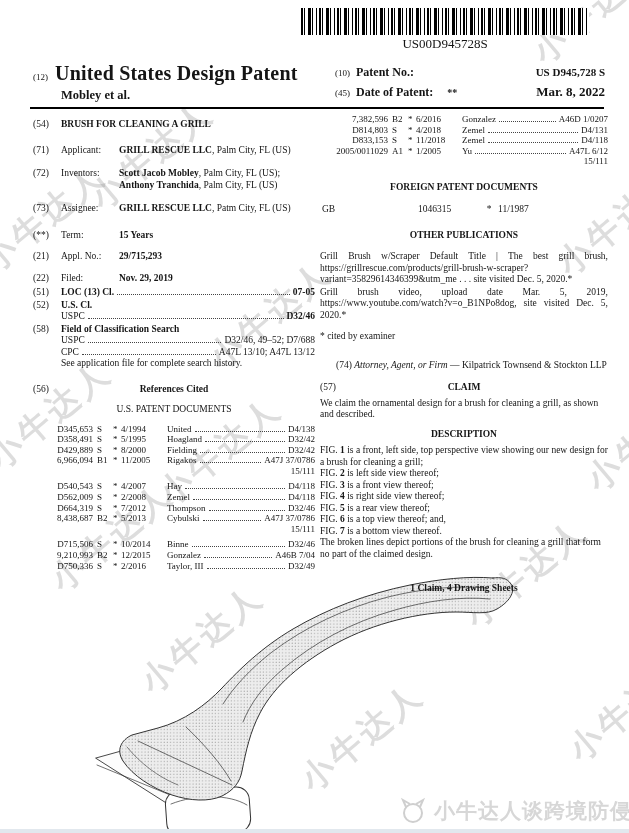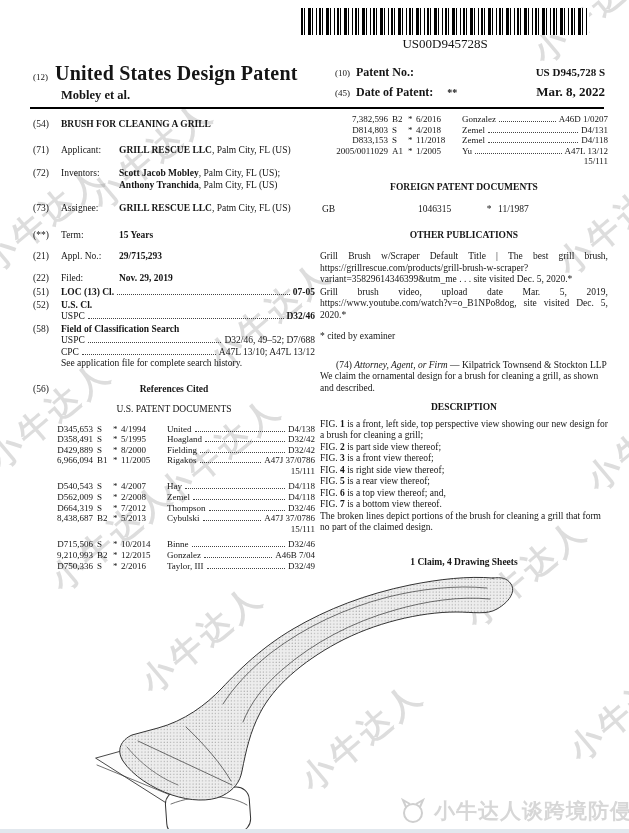--- a/index.html
+++ b/index.html
@@ -414,46 +414,50 @@
         </div>
 
         <div class="ref-item">
           <div class="ref-row">
             <span class="rn">2005/0011029</span>
             <span class="rk">A1</span>
             <span class="rs">*</span>
             <span class="rd">1/2005</span>
             <span class="rname">Yu</span>
             <span class="lead"></span>
-            <span class="rc">A47L 13/12</span>
+            <span class="rc">A47L 6/12</span>
           </div>
           <div class="ref-cont">15/111</div>
         </div>
       </div>
     <div class="sec-head" style="margin-top:15px">FOREIGN PATENT DOCUMENTS</div>
     <div class="foreign-row">
       <span class="fcountry">GB</span>
       <span class="fnum">1046315</span>
       <span class="fstar">*</span>
       <span class="fdate">11/1987</span>
     </div>
     <div class="sec-head" style="margin-top:14px;margin-bottom:10px">OTHER PUBLICATIONS</div>
     <div class="pub">Grill Brush w/Scraper Default Title | The best grill brush, https://grillrescue.com/products/grill-brush-w-scraper?variant=35829614346399&amp;utm_me . . . site visited Dec. 5, 2020.*</div>
     <div class="pub">Grill brush video, upload date Mar. 5, 2019, https://www.youtube.com/watch?v=o_B1NPo8dog, site visited Dec. 5, 2020.*</div>
     <div class="note">* cited by examiner</div>
     <div class="attorney">
       <span>(74) </span><span class="it">Attorney, Agent, or Firm</span><span> — Kilpatrick Townsend &amp; Stockton LLP</span>
     </div>
+    <div class="sec-head" style="margin-top:11px;margin-bottom:4px">
+      <span class="etag">(57)</span>
+      <span>CLAIM</span>
+    </div>
     <div class="claim-text">We claim the ornamental design for a brush for cleaning a grill, as shown and described.</div>
     <div class="sec-head" style="margin-top:8px;margin-bottom:5px">DESCRIPTION</div>
     <div>
 
         <span class="figline"><span>FIG. </span><span class="b">1</span><span> is a front, left side, top perspective view showing our new design for a brush for cleaning a grill;</span></span>
 
-        <span class="figline"><span>FIG. </span><span class="b">2</span><span> is part side view thereof;</span></span>
+        <span class="figline"><span>FIG. </span><span class="b">2</span><span> is left side view thereof;</span></span>
 
         <span class="figline"><span>FIG. </span><span class="b">3</span><span> is a front view thereof;</span></span>
 
         <span class="figline"><span>FIG. </span><span class="b">4</span><span> is right side view thereof;</span></span>
 
         <span class="figline"><span>FIG. </span><span class="b">5</span><span> is a rear view thereof;</span></span>
 
         <span class="figline"><span>FIG. </span><span class="b">6</span><span> is a top view thereof; and,</span></span>
 
         <span class="figline"><span>FIG. </span><span class="b">7</span><span> is a bottom view thereof.</span></span>

